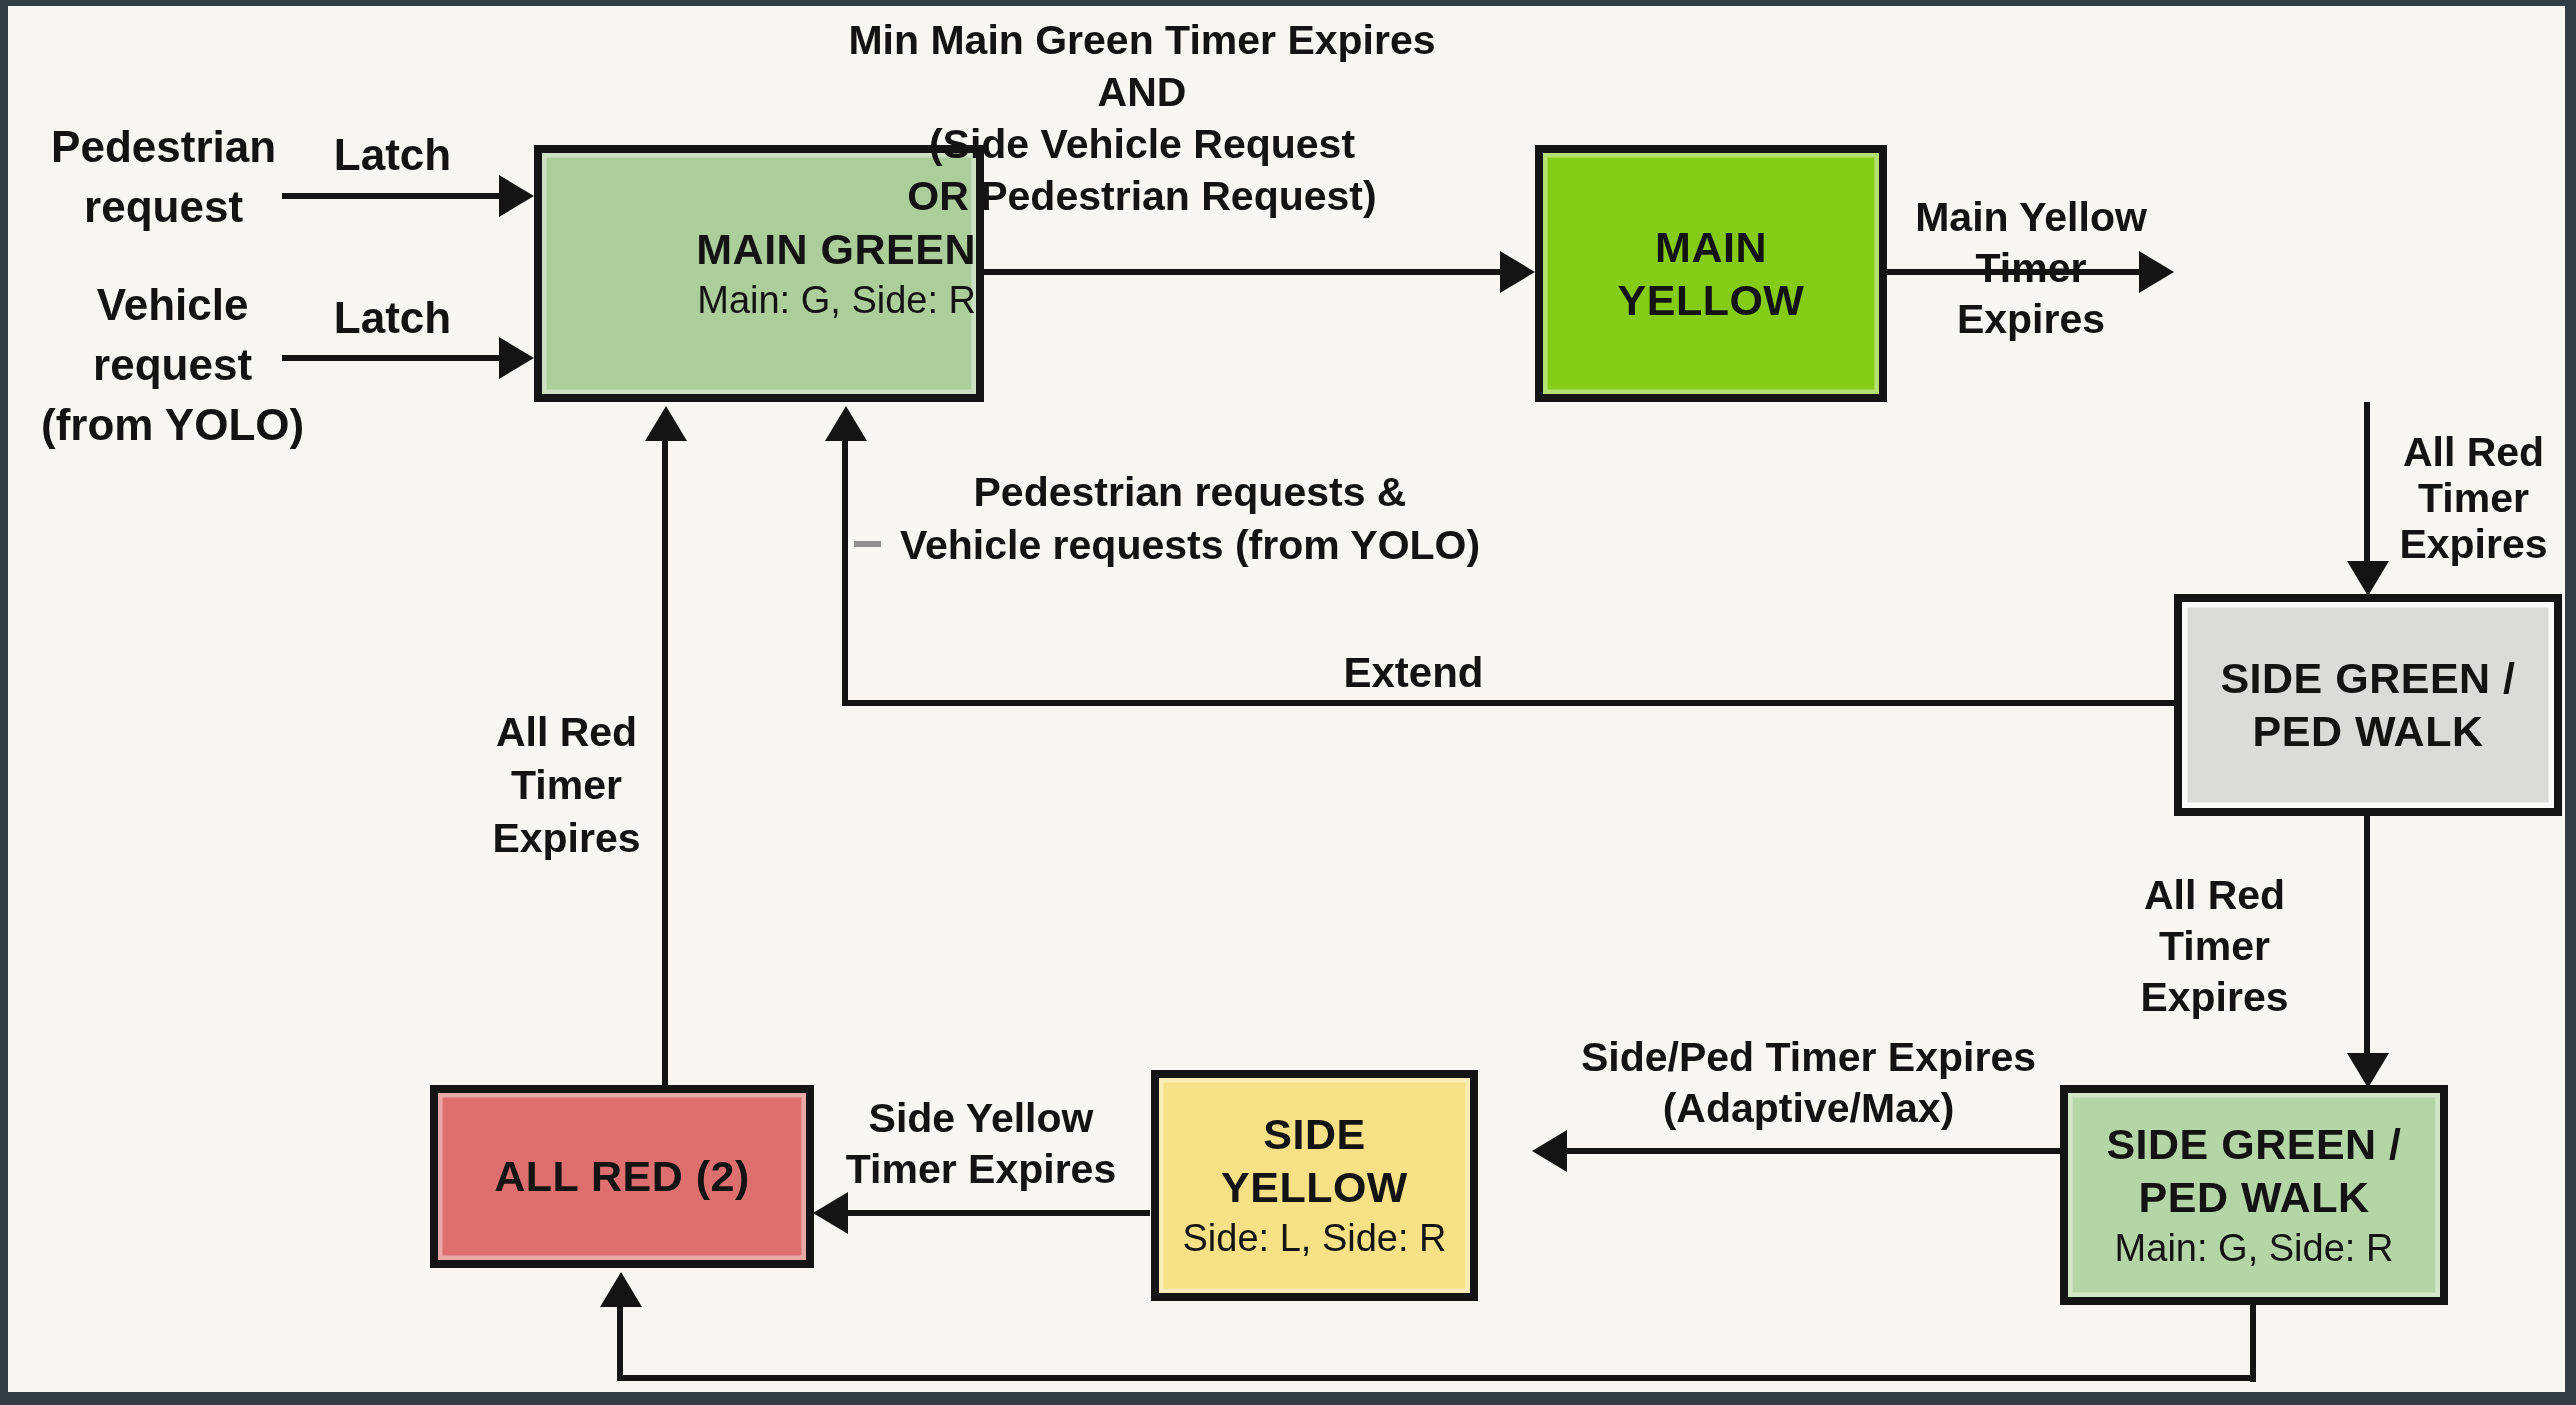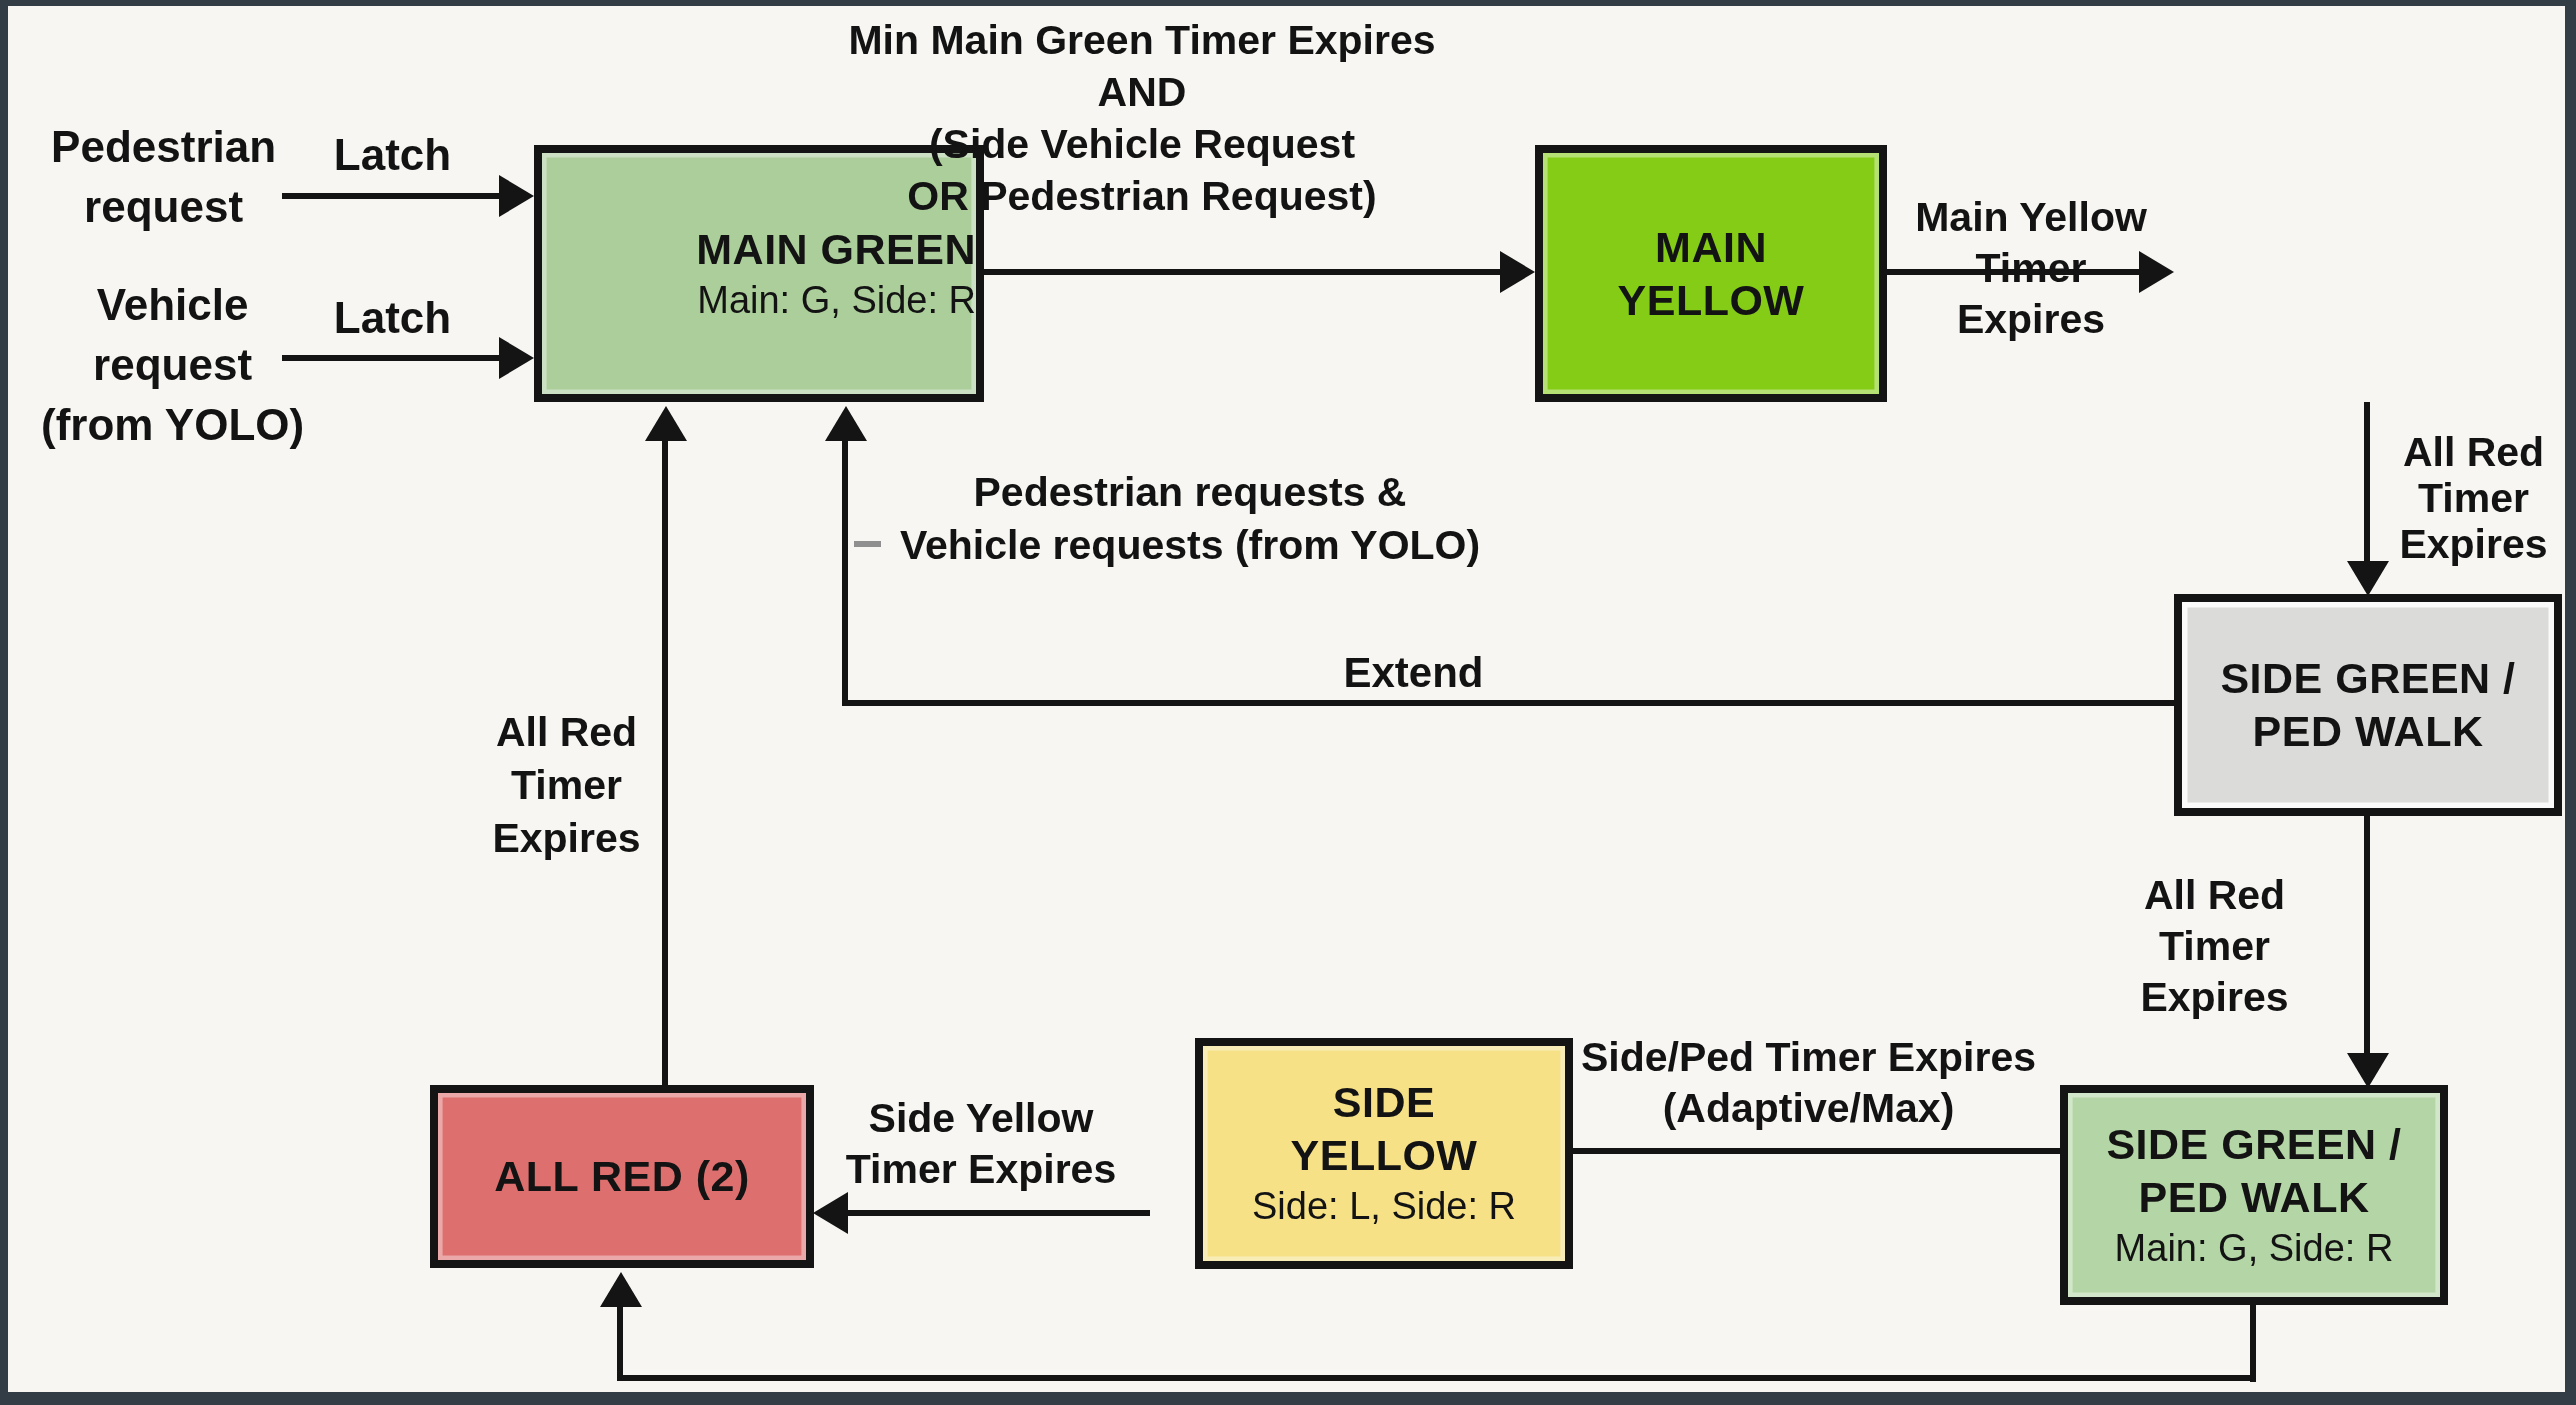--- a/index.html
+++ b/index.html
@@ -27,21 +27,21 @@
   .box .title{font-size:43px;line-height:53px;font-weight:700;letter-spacing:0.5px;}
   .box .subtitle{font-size:38px;line-height:49px;font-weight:400;}
   .bevel{box-shadow:inset 0 0 0 4.6px rgba(255,255,255,.40);}
   .bevel-strong{box-shadow:inset 0 0 0 5.5px rgba(255,255,255,.85);}
 
   #box-main-green {left:526px;  top:139px;  width:450px; height:257px;}
   #box-main-yellow{left:1527px; top:139px;  width:352px; height:257px;}
   #box-all-red-1  {left:2166px; top:139px;  width:388px; height:257px;}
   #box-side-gray  {left:2166px; top:588px;  width:388px; height:222px;}
   #box-side-green {left:2052px; top:1079px; width:388px; height:220px;}
-  #box-side-yellow{left:1143px; top:1032px; width:378px; height:231px;margin-left:44px;}
+  #box-side-yellow{left:1143px; top:1064px; width:327px; height:231px;}
   #box-all-red-2  {left:422px;  top:1079px; width:384px; height:183px;}
 
   
   .lbl{position:absolute;text-align:center;font-weight:700;font-size:41px;line-height:52px;}
   .lbl span{display:block;}
   .lbl.big{font-size:44px;line-height:60px;}
   .lbl.tight{line-height:46px;}
 
   #lbl-ped-request {left:9.1px;   top:111px;  width:293px;}
   #lbl-veh-request {left:9.1px;   top:269px;  width:311px;}

